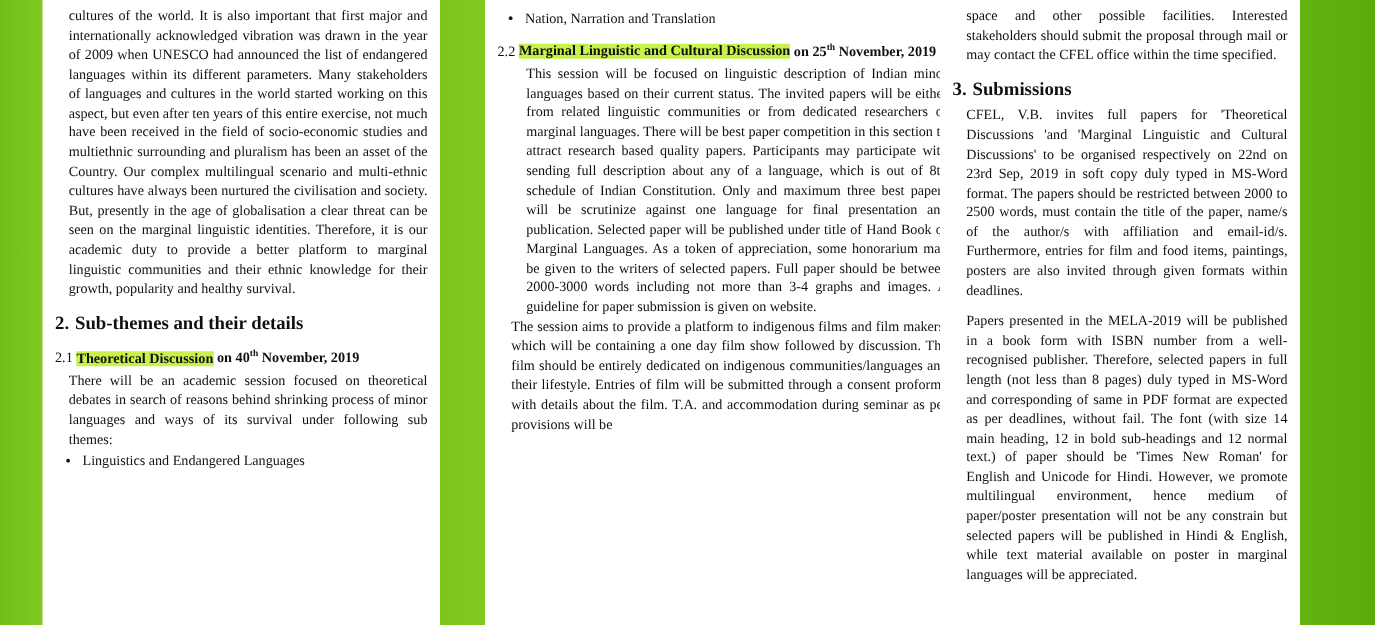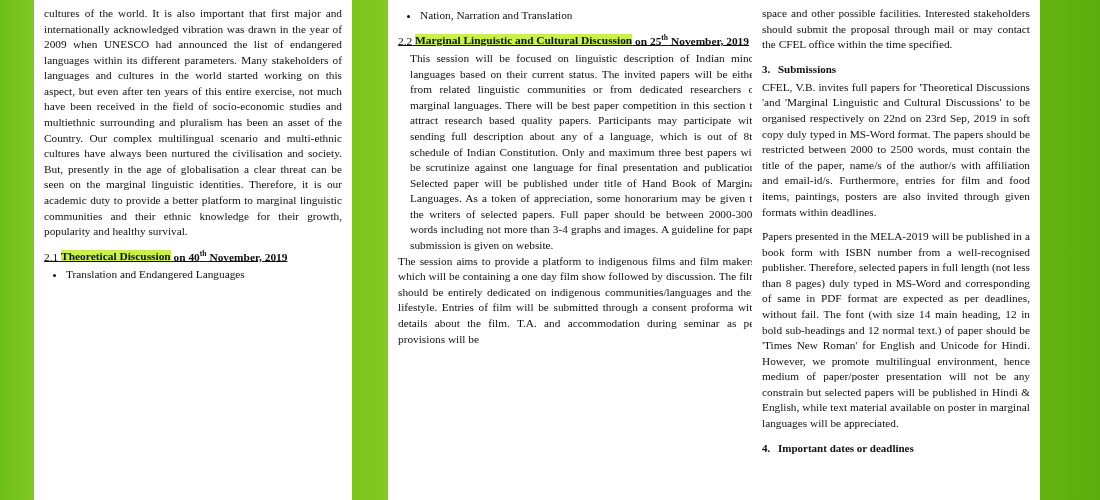--- a/index.html
+++ b/index.html
@@ -34,39 +34,38 @@
     font-size: 11.3px;
     line-height: 1.38;
     color: #101010;
     text-align: justify;
   }
   .col-1 { left: 34px;  width: 318px; }
   .col-2 { left: 388px; width: 380px; }
   .col-3 { left: 752px; width: 288px; }
 
   .col p {
-    margin: 0 0 0 0;
+    margin: 0 0 0 11px;
     text-indent: 0;
   }
   .para {
     margin-bottom: 1px;
   }
   .sec-head {
     font-weight: bold;
     margin: 9px 0 3px 0;
-    font-size: 11px;
+    font-size: 15px;
   }
   .sec-head .num {
     display: inline-block;
     min-width: 16px;
   }
   .sub-head {
     margin: 9px 0 2px 0;
     font-size: 11.4px;
-    text-decoration: underline;
   }
   .hl {
     background: #c8f24a;
     font-weight: bold;
   }
   .b { font-weight: bold; }
   sup { font-size: 7.6px; vertical-align: super; }
   ul {
     margin: 2px 0 2px 0;
     padding-left: 22px;
@@ -79,29 +78,33 @@
   .indent-block { padding-left: 12px; }
 </style>
 </head>
 <body>
 
 <div class="page">
 
   <div class="col col-1">
     <p class="para">cultures of the world. It is also important that first major and internationally acknowledged vibration was drawn in the year of 2009 when UNESCO had announced the list of endangered languages within its different parameters. Many stakeholders of languages and cultures in the world started working on this aspect, but even after ten years of this entire exercise, not much have been received in the field of socio-economic studies and multiethnic surrounding and pluralism has been an asset of the Country. Our complex multilingual scenario and multi-ethnic cultures have always been nurtured the civilisation and society. But, presently in the age of globalisation a clear threat can be seen on the marginal linguistic identities. Therefore, it is our academic duty to provide a better platform to marginal linguistic communities and their ethnic knowledge for their growth, popularity and healthy survival.</p>
 
+    <div class="sec-head">
+      <span class="num">2.</span><span>Sub-themes and their details</span>
+    </div>
 
     <div class="sub-head">
       <span>2.1</span>
       <span class="hl">Theoretical Discussion</span><span class="b"> on 40</span><sup class="b">th</sup><span class="b"> November, 2019</span>
     </div>
 
+    <p class="para">There will be an academic session focused on theoretical debates in search of reasons behind shrinking process of minor languages and ways of its survival under following sub themes:</p>
 
     <ul>
-      <li>Translation and Endangered Languages</li>
+      <li>Linguistics and Endangered Languages</li>
     </ul>
   </div>
 
   <div class="col col-2">
     <ul class="tight">
       <li>Nation, Narration and Translation</li>
     </ul>
 
     <div class="sub-head">
       <span>2.2</span>
@@ -117,19 +120,16 @@
   <div class="col col-3">
     <p class="para">space and other possible facilities. Interested stakeholders should submit the proposal through mail or may contact the CFEL office within the time specified.</p>
 
     <div class="sec-head">
       <span class="num">3.</span><span>Submissions</span>
     </div>
 
     <p class="para">CFEL, V.B. invites full papers for 'Theoretical Discussions 'and 'Marginal Linguistic and Cultural Discussions' to be organised respectively on 22nd on 23rd Sep, 2019 in soft copy duly typed in MS-Word format. The papers should be restricted between 2000 to 2500 words, must contain the title of the paper, name/s of the author/s with affiliation and email-id/s. Furthermore, entries for film and food items, paintings, posters are also invited through given formats within deadlines.</p>
     <p class="para" style="margin-top:9px;">Papers presented in the MELA-2019 will be published in a book form with ISBN number from a well-recognised publisher. Therefore, selected papers in full length (not less than 8 pages) duly typed in MS-Word and corresponding of same in PDF format are expected as per deadlines, without fail. The font (with size 14 main heading, 12 in bold sub-headings and 12 normal text.) of paper should be 'Times New Roman' for English and Unicode for Hindi. However, we promote multilingual environment, hence medium of paper/poster presentation will not be any constrain but selected papers will be published in Hindi &amp; English, while text material available on poster in marginal languages will be appreciated.</p>
 
-    <div class="sec-head">
-      <span class="num">4.</span><span>Important dates or deadlines</span>
-    </div>
 
   </div>
 
 </div>
 
 </body></html>

